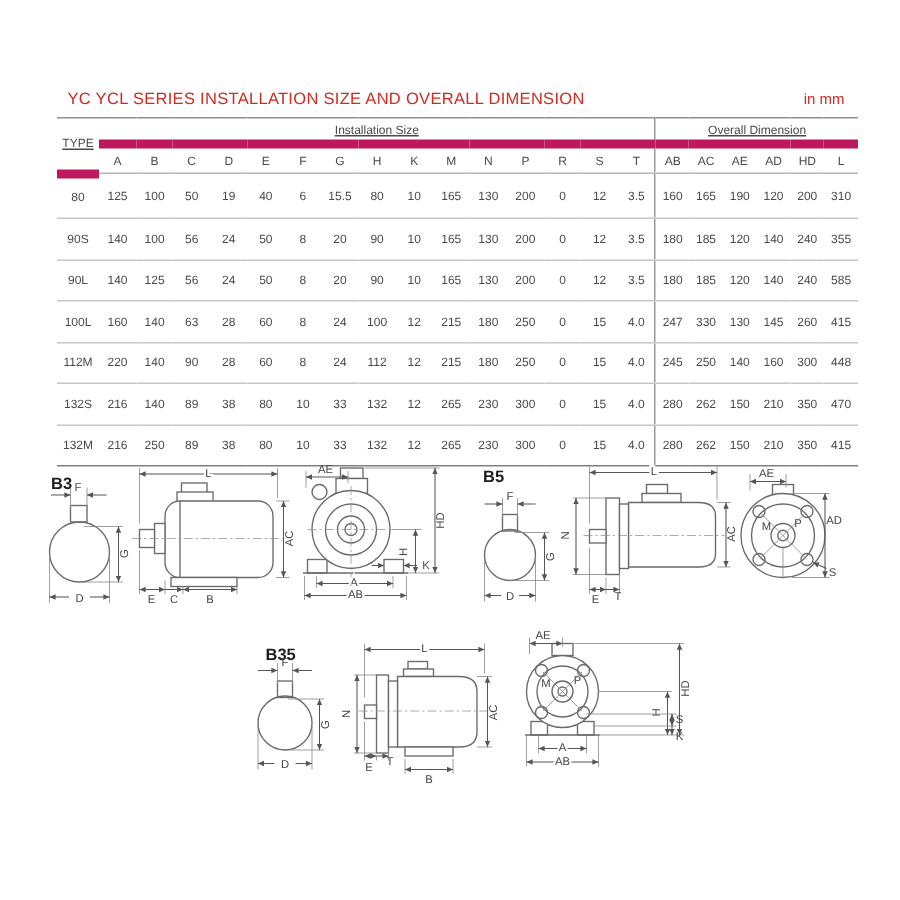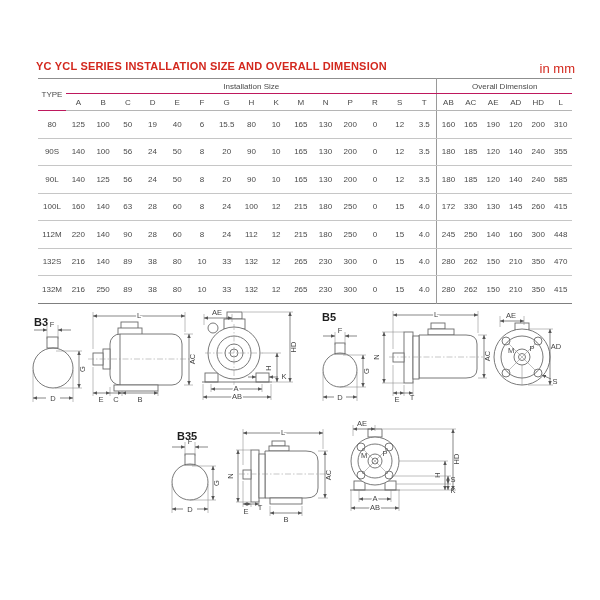--- a/index.html
+++ b/index.html
@@ -1,25 +1,25 @@
 <!DOCTYPE html>
 <html><head>
 <meta charset="utf-8">
 <style>
   html,body{margin:0;padding:0;}
   body{width:600px;height:600px;background:#ffffff;position:relative;overflow:hidden;
        font-family:"Liberation Sans",sans-serif;}
-  .title{position:absolute;left:36px;top:60px;font-size:11px;font-weight:bold;
+  .title{position:absolute;left:45px;top:60px;font-size:11px;font-weight:normal;
          color:#d3281e;letter-spacing:.2px;white-space:nowrap;}
-  .unit{position:absolute;top:61px;right:25px;font-size:13px;color:#d3281e;}
+  .unit{position:absolute;top:61px;right:37px;font-size:10px;color:#d3281e;}
   .tblwrap{position:absolute;left:38px;top:78px;width:534px;}
   table{border-collapse:collapse;table-layout:fixed;width:534px;font-size:8px;
         color:#4a4a4a;border-top:1px solid #8f8f8f;border-bottom:1px solid #7f7f7f;}
   th,td{font-weight:normal;text-align:center;padding:0;white-space:nowrap;overflow:hidden;}
-  tr.grp-row th{height:14px;border-bottom:1px solid #be185d;}
+  tr.grp-row th{height:14px;border-bottom:6px solid #be185d;text-decoration:underline;}
   th.type-h{border-bottom:1px solid #b5b5b5;margin-top:34px;}
   tr.col-row th{height:16px;border-bottom:1px solid #b5b5b5;}
   tbody td{height:26.5px;border-bottom:1px solid #c6c6c6;}
   tbody tr:last-child td{border-bottom:none;}
   .divL{border-left:1px solid #9a9a9a;}
   svg{position:absolute;left:0;top:295px;}
   svg text{font-family:"Liberation Sans",sans-serif;font-size:7.5px;fill:#444;text-anchor:middle;}
   svg text.blabel{font-size:11px;font-weight:bold;fill:#1e1e1e;text-anchor:start;}
   svg .ln{stroke:#6a6a6a;stroke-width:.9;fill:none;}
   svg .fw{stroke:#6a6a6a;stroke-width:.9;fill:#ffffff;}
@@ -173,21 +173,21 @@
           <td>8</td>
           <td>24</td>
           <td>100</td>
           <td>12</td>
           <td>215</td>
           <td>180</td>
           <td>250</td>
           <td>0</td>
           <td>15</td>
           <td>4.0</td>
-          <td class="divL">172</td>
+          <td class="divL">247</td>
           <td>330</td>
           <td>130</td>
           <td>145</td>
           <td>260</td>
           <td>415</td>
         </tr>
         <tr>
           <td>112M</td>
           <td>220</td>
           <td>140</td>

